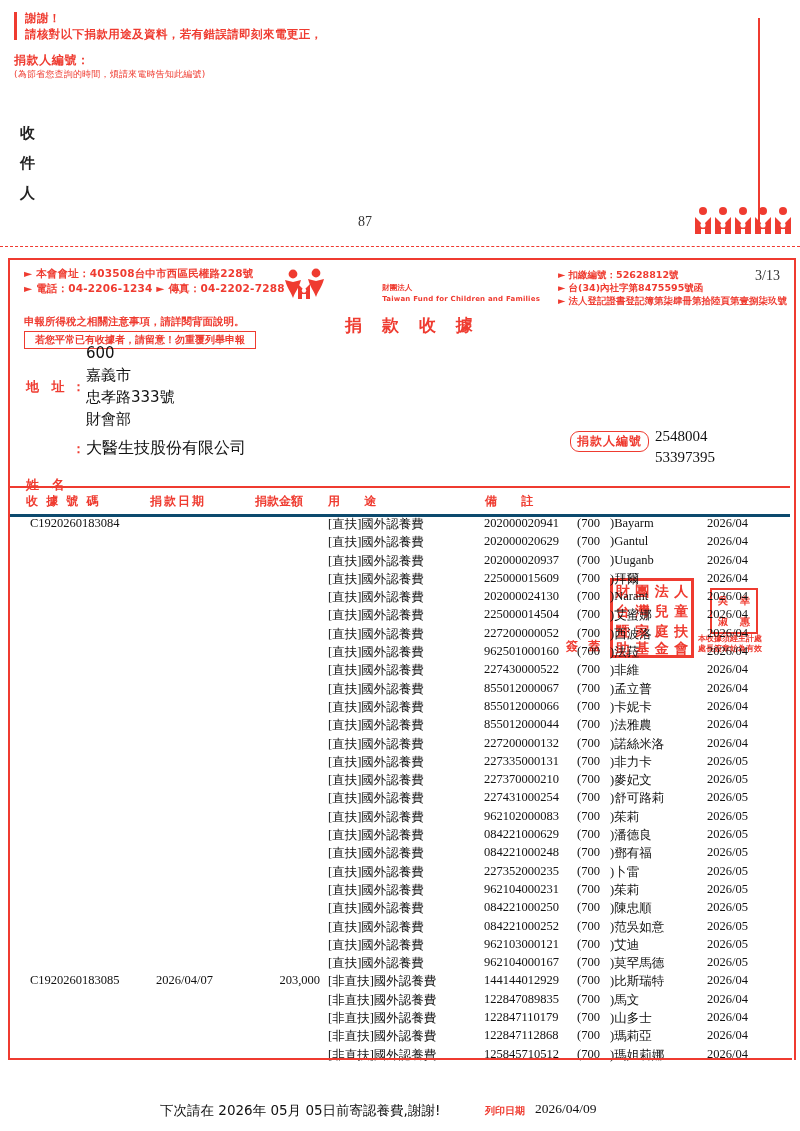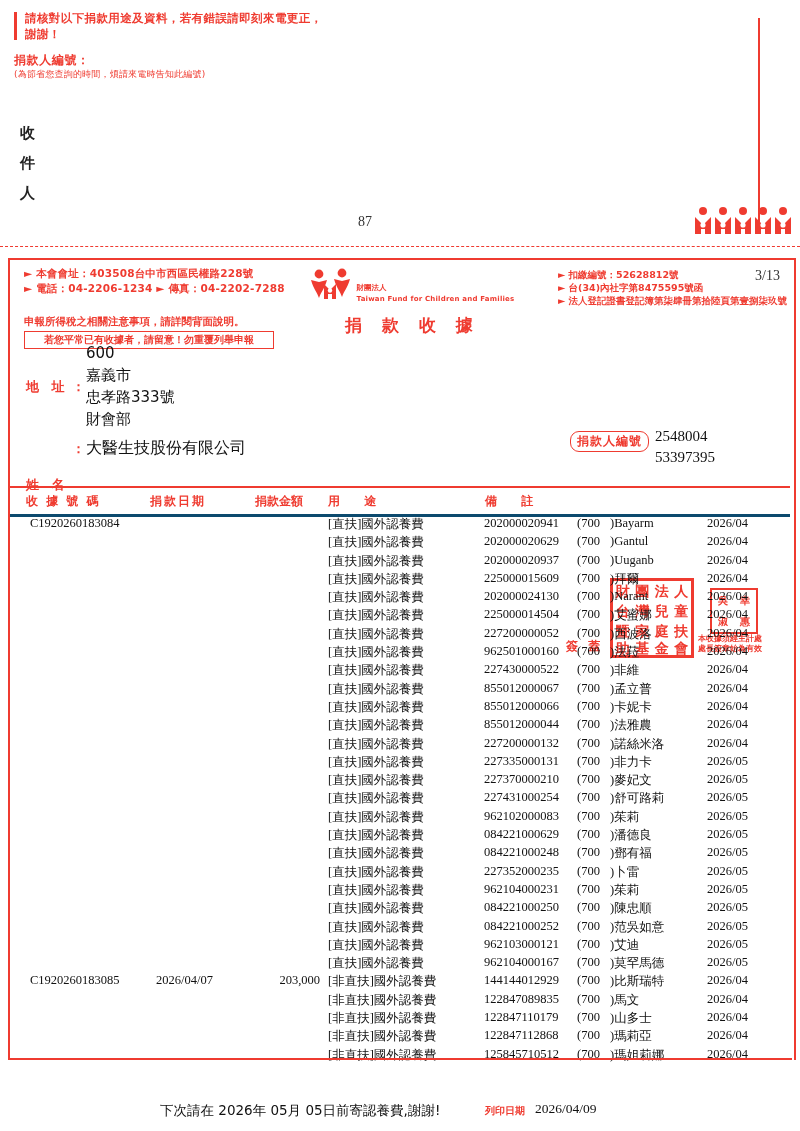--- a/index.html
+++ b/index.html
@@ -61,28 +61,28 @@
   .addr-block{position:absolute;left:14px;top:6px;width:270px;}
   .addr-line{
     color:#ef3b30;font-weight:bold;font-size:10.5px;line-height:15px;
     font-family:"DejaVu Sans", sans-serif;letter-spacing:.2px;white-space:nowrap;
   }
   .tax-note{
     color:#ef3b30;font-weight:bold;font-size:10.5px;margin-top:19px;
     font-family:"DejaVu Sans", sans-serif;
   }
   .tax-box{
-    display:inline-block;border:1px solid #ef3b30;padding:1px 19px;margin-top:2px;
+    display:inline-block;border:1px solid #ef3b30;padding:1px 10px;margin-top:2px;
     color:#ef3b30;font-weight:bold;font-size:10px;
     font-family:"DejaVu Sans", sans-serif;
   }
 
   
   .org{position:absolute;left:275px;top:8px;width:255px;text-align:center;}
-  .org-top{display:flex;align-items:flex-end;justify-content:center;gap:6px;}
+  .org-top{display:flex;align-items:flex-end;justify-content:space-between;gap:6px;}
   .org-names{text-align:left;}
   .org-corp{color:#ef3b30;font-size:7.5px;font-weight:bold;font-family:"DejaVu Sans",sans-serif;line-height:9px;}
   .org-cn{color:#ef3b30;font-size:19px;font-weight:bold;font-family:"DejaVu Sans",sans-serif;letter-spacing:0px;line-height:22px;}
   .org-en{color:#ef3b30;font-size:7px;font-weight:bold;font-family:"DejaVu Sans",sans-serif;letter-spacing:.2px;line-height:10px;}
   .org-title{
     color:#ef3b30;font-size:17px;font-weight:bold;letter-spacing:7px;margin-top:10px;
     font-family:"DejaVu Sans", sans-serif;
   }
 
   
@@ -199,22 +199,22 @@
 <body>
 
 <div class="page">
 
   <div class="stub">
     <div class="stub-border-right"></div>
 
     <div class="notice">
       <div class="notice-bar"></div>
       <div class="notice-txt">
+        <div>謝謝！</div>
         <div>請核對以下捐款用途及資料，若有錯誤請即刻來電更正，</div>
-        <div>謝謝！</div>
       </div>
     </div>
 
     <div class="donor-label">捐款人編號：</div>
     <div class="donor-sub">(為節省您查詢的時間，煩請來電時告知此編號)</div>
 
     <div class="recipient">
       <div>收</div>
       <div>件</div>
       <div>人</div>

